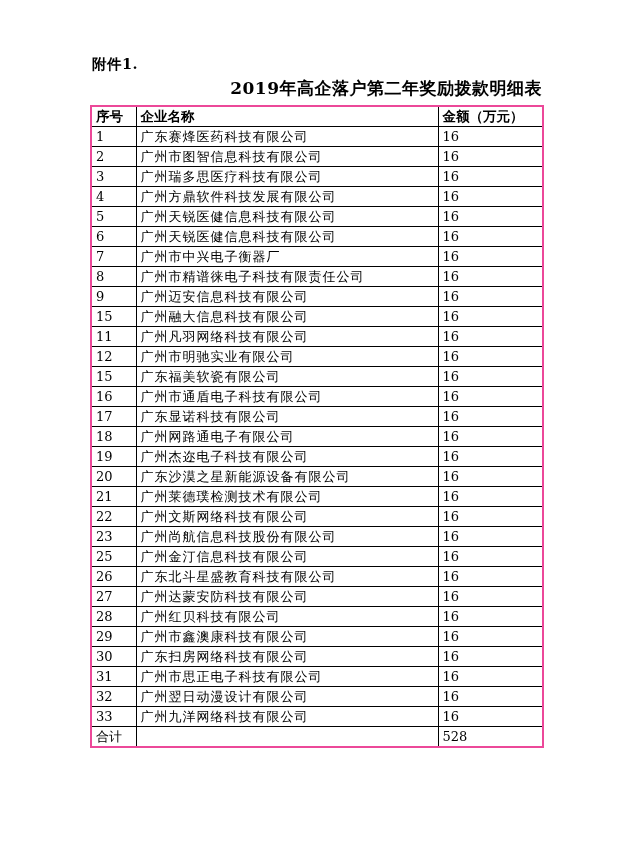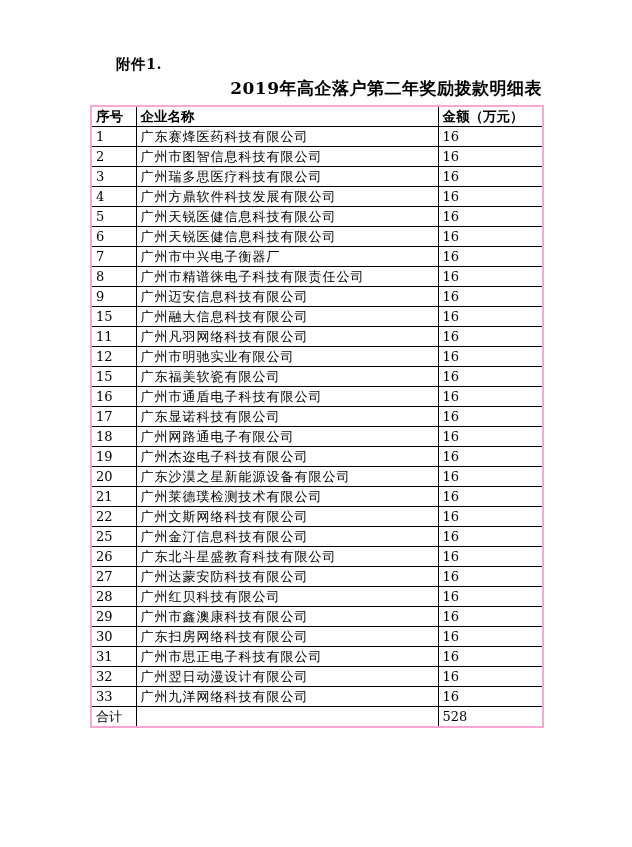--- a/index.html
+++ b/index.html
@@ -14,38 +14,37 @@
   .doc-page {
     position: absolute; inset: 0;
     background: #ffffff;
   }
   .attachment-label {
     position: absolute;
     left: 92px; top: 55px;
     font-size: 14.5px;
     font-weight: bold;
     letter-spacing: 0.5px;
-    margin-left: 24px;
   }
   .doc-title {
     position: absolute;
     left: 90px; top: 77px;
     width: 452px;
     text-align: right;
     font-size: 17px;
     font-weight: bold;
     letter-spacing: 0.5px;
   }
   table.funding-table {
     position: absolute;
     left: 90px; top: 105px;
     width: 452px;
     border-collapse: collapse;
     table-layout: fixed;
-    border: 2px solid #f9a8d4;
+    border: 2px solid #ec4899;
   }
   table.funding-table col.c-index { width: 45px; }
   table.funding-table col.c-name  { width: 302px; }
   table.funding-table col.c-amt   { width: 105px; }
   table.funding-table th,
   table.funding-table td {
     border: 1px solid #000000;
     height: 20px;
     padding: 0 4px;
     font-size: 13px;
@@ -179,20 +178,25 @@
           <td class="index-cell">21</td>
           <td class="name-cell">广州莱德璞检测技术有限公司</td>
           <td class="amount-cell">16</td>
         </tr>
         <tr>
           <td class="index-cell">22</td>
           <td class="name-cell">广州文斯网络科技有限公司</td>
           <td class="amount-cell">16</td>
         </tr>
         <tr>
+          <td class="index-cell">23</td>
+          <td class="name-cell">广州尚航信息科技股份有限公司</td>
+          <td class="amount-cell">16</td>
+        </tr>
+        <tr>
           <td class="index-cell">25</td>
           <td class="name-cell">广州金汀信息科技有限公司</td>
           <td class="amount-cell">16</td>
         </tr>
         <tr>
           <td class="index-cell">26</td>
           <td class="name-cell">广东北斗星盛教育科技有限公司</td>
           <td class="amount-cell">16</td>
         </tr>
         <tr>

